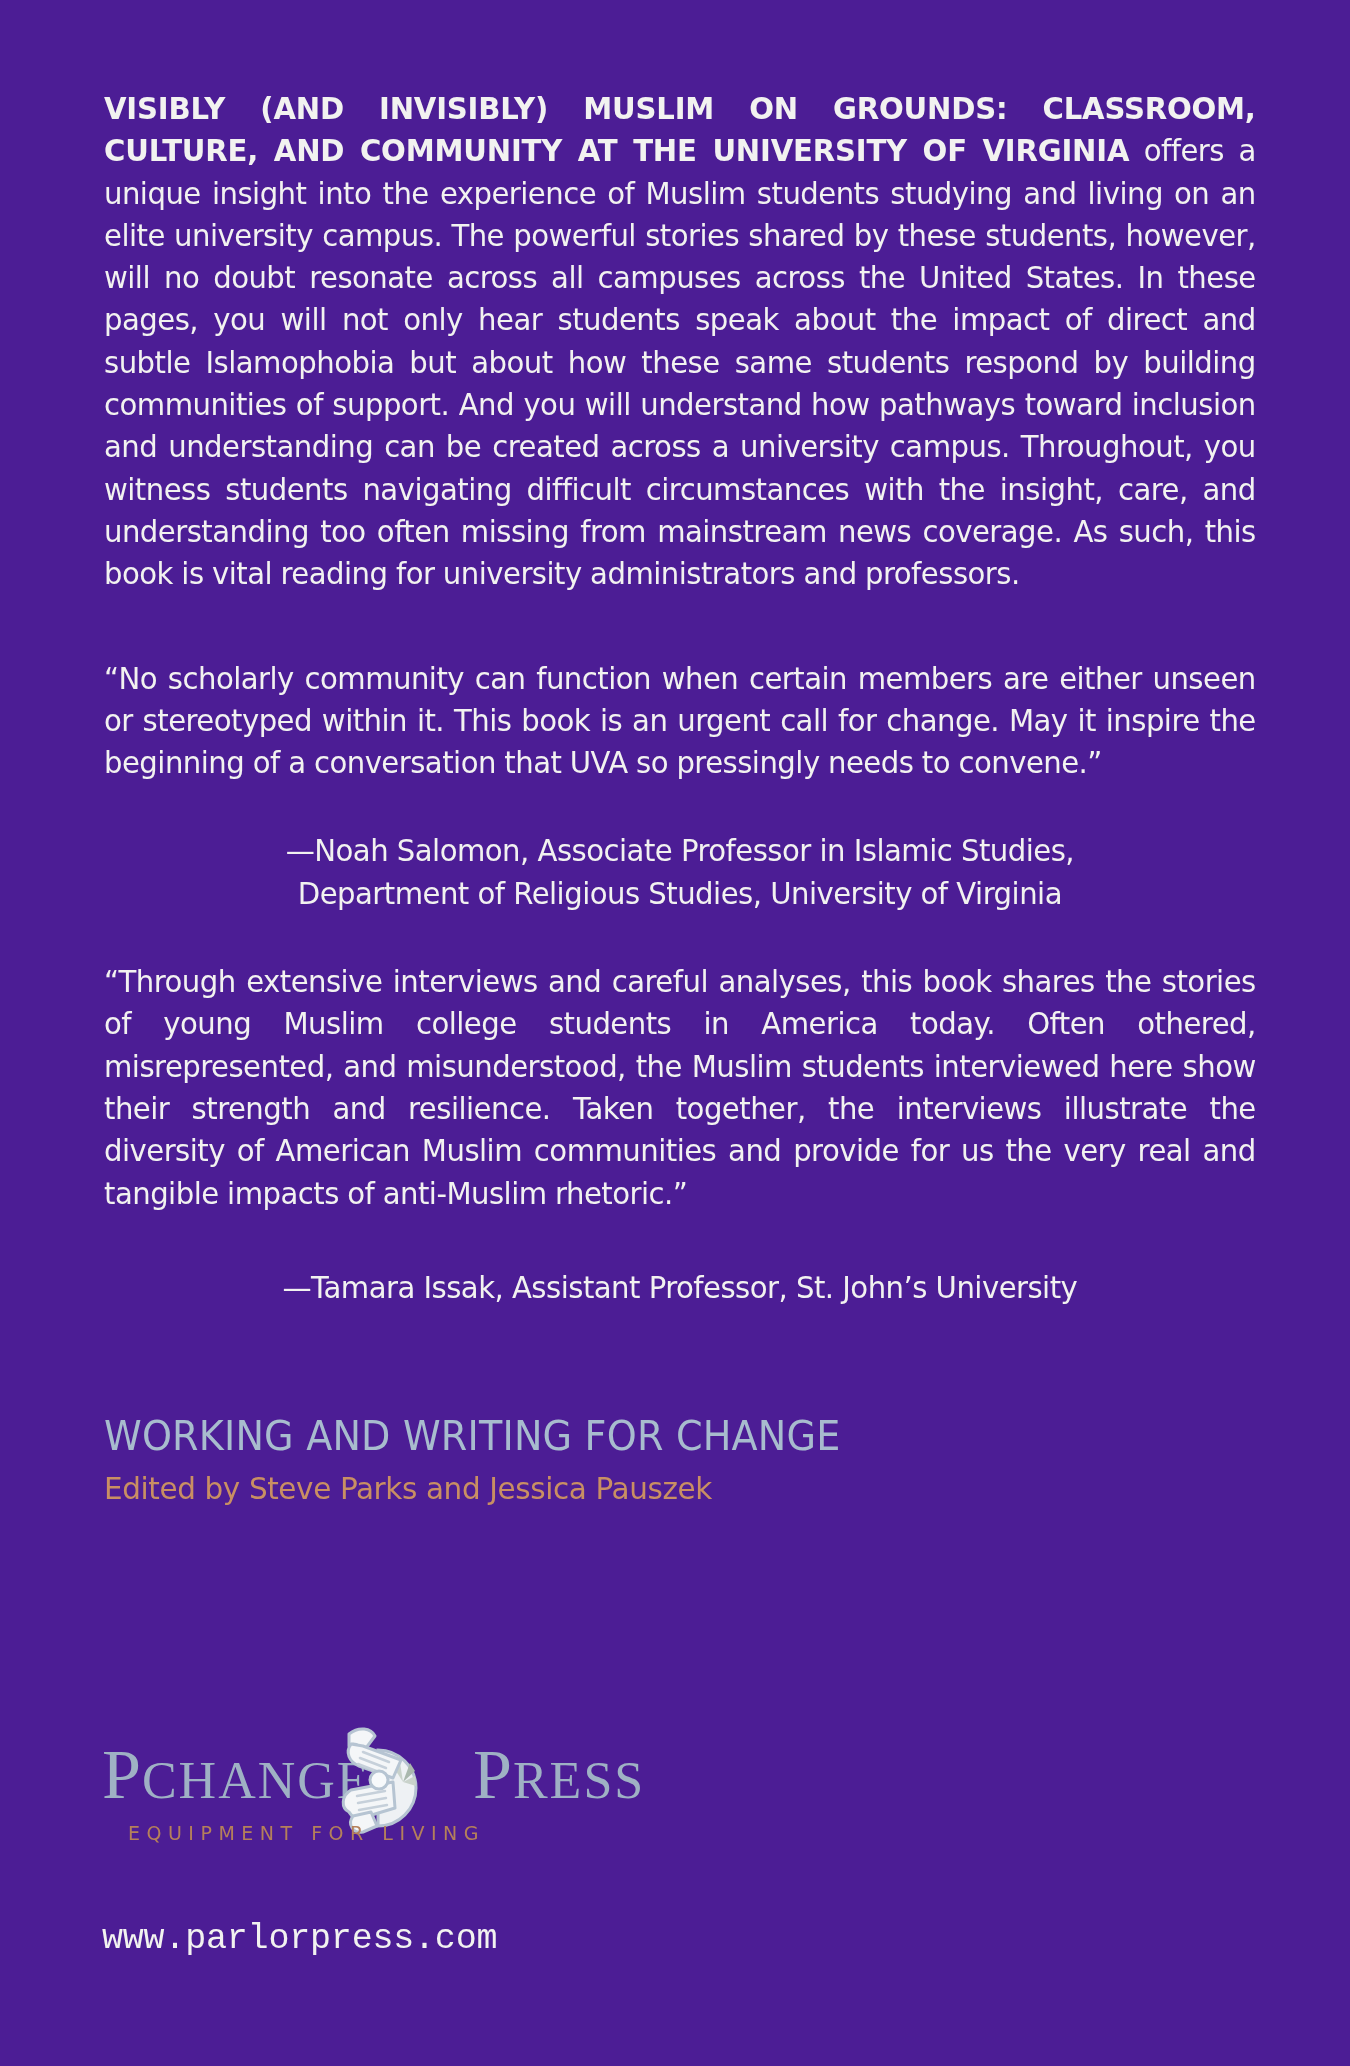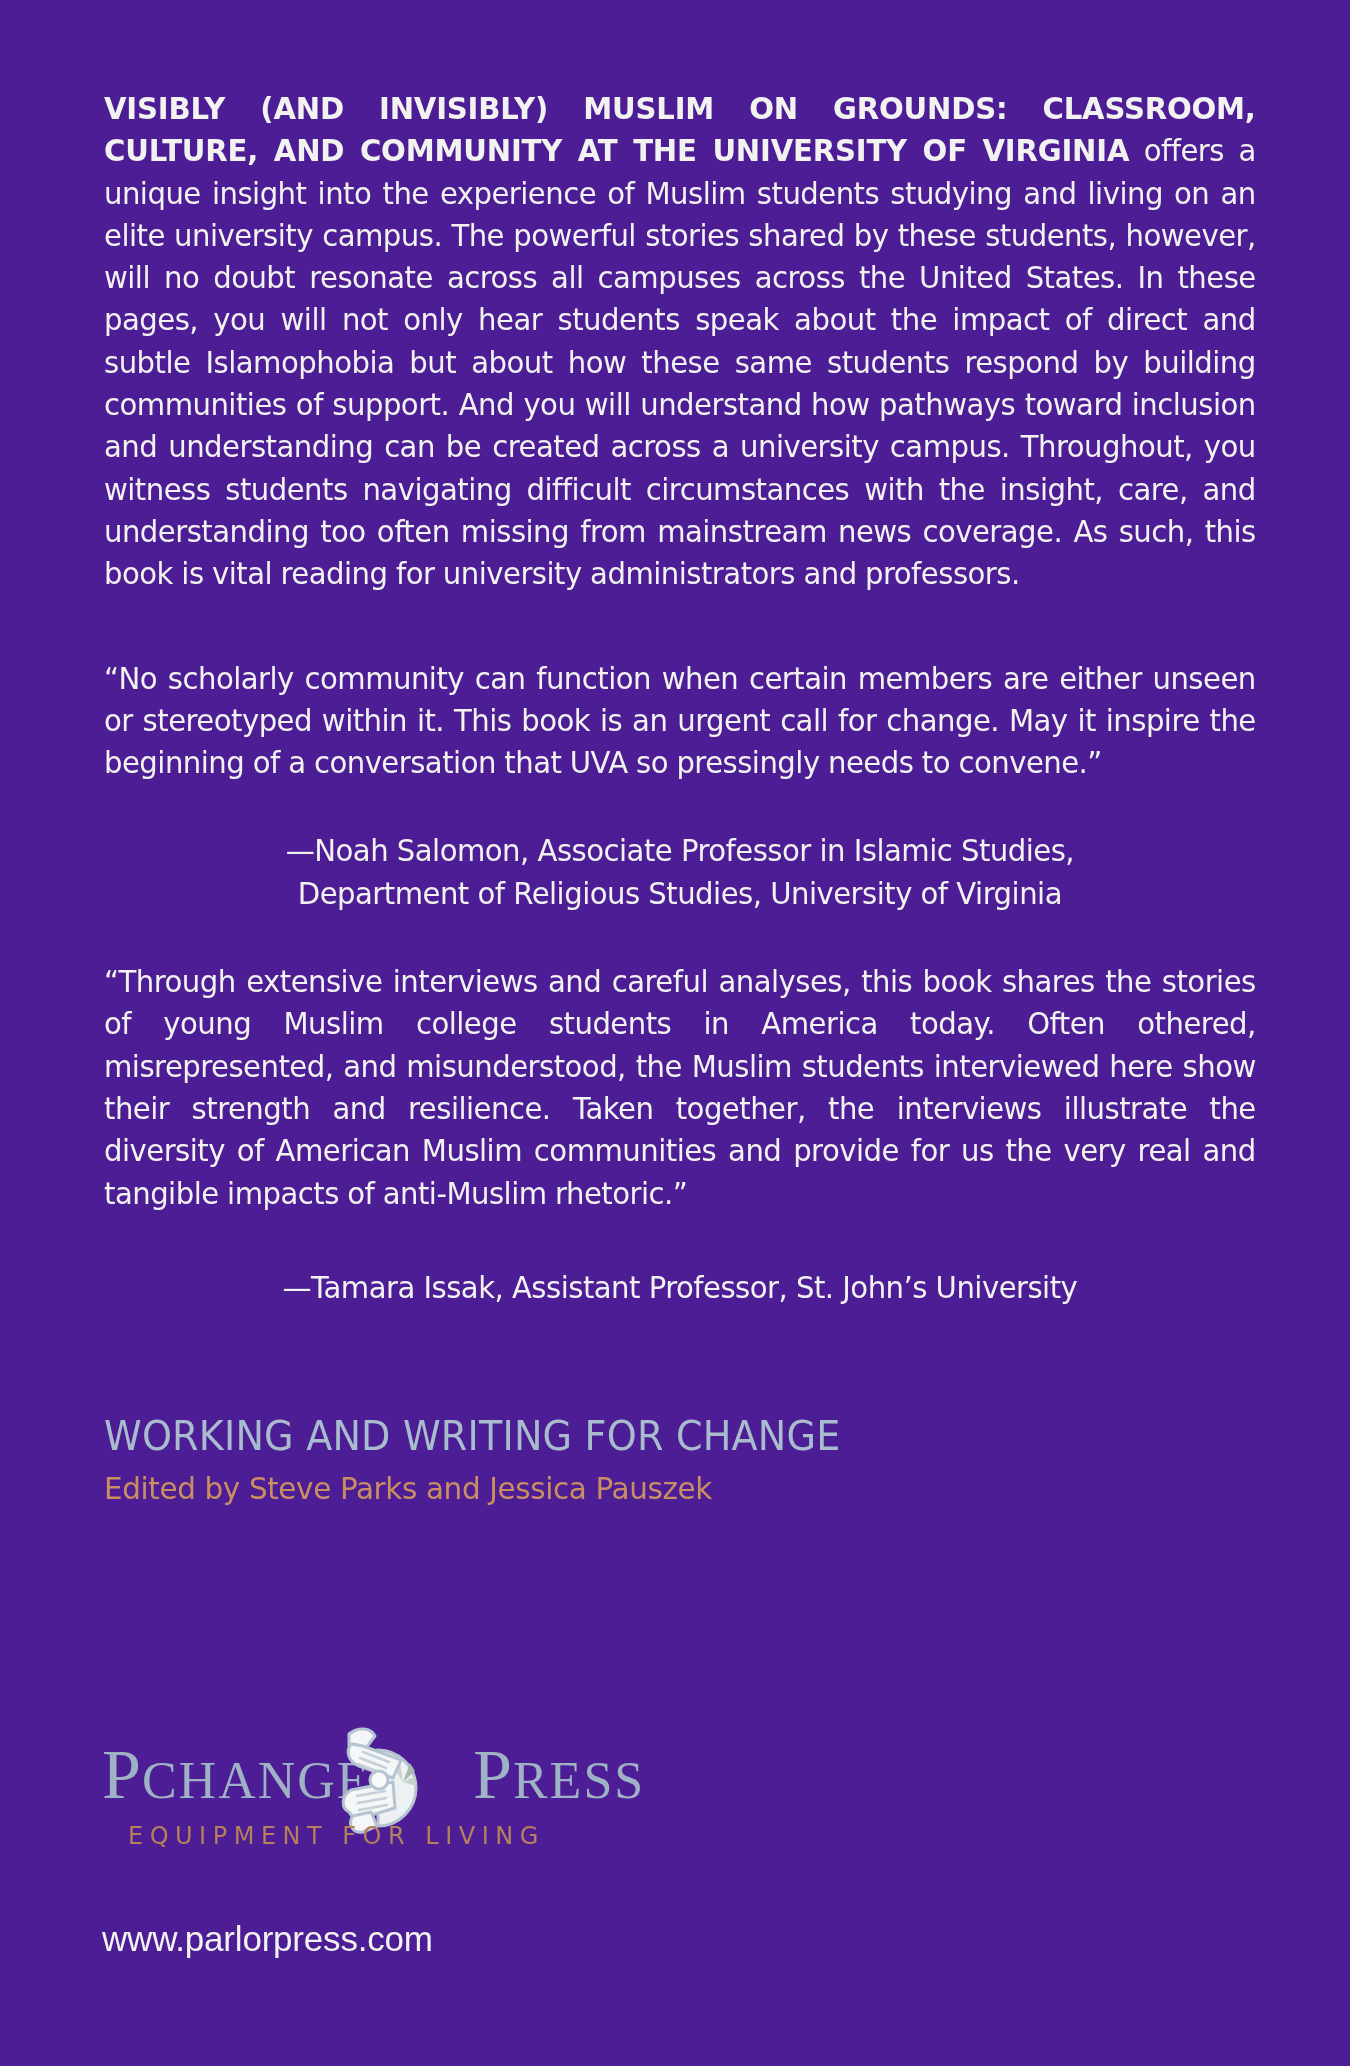--- a/index.html
+++ b/index.html
@@ -120,42 +120,42 @@
     white-space: nowrap;
     display: inline-block;
   }
   .logo-word .cap { font-size: 70px; }
   .logo-word .sc  { font-size: 52px; letter-spacing: 2px; }
   .logo-parlor { position: absolute; left: 0; top: 0; }
   .logo-press  { position: absolute; left: 371px; top: 0; }
 
   .logo-tagline {
     font-family: "DejaVu Sans", sans-serif;
-    font-size: 24px;
+    font-size: 19px;
     letter-spacing: 6.5px;
     color: #b5805a;
     position: absolute;
     left: 26px;
     top: 84px;
     white-space: nowrap;
   }
 
   .logo-mark {
     position: absolute;
     left: 213px;
     top: -22px;
     width: 126px;
     height: 128px;
   }
 
   .site-url {
     position: absolute;
     left: 102px;
     top: 1917px;
-    font-family: Liberation Sans, sans-serif;
+    font-family: Liberation Mono, monospace;
     font-size: 35px;
     line-height: 44px;
     color: #f2f2f0;
     letter-spacing: -0.2px;
   }
 </style>
 </head>
 <body>
 
 <div class="cover">

